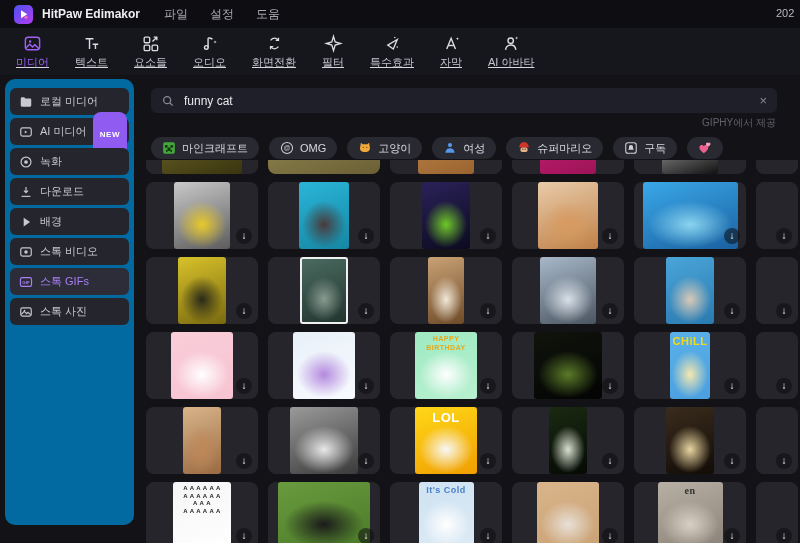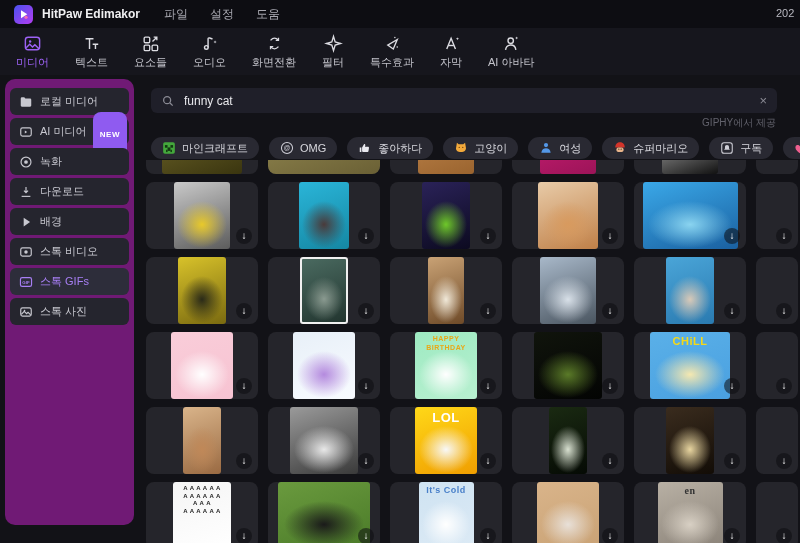--- a/index.html
+++ b/index.html
@@ -8,31 +8,31 @@
 
   
   .titlebar { position:absolute; top:0; left:0; right:0; height:28px; background:#0d0d12; display:flex; align-items:center; }
   .logo { width:19px; height:19px; border-radius:5px; margin-left:14px; background:linear-gradient(135deg,#4a52f0,#b43df0); flex:0 0 auto; display:flex; align-items:center; justify-content:center; }
   .app-title { margin-left:9px; font-size:12px; font-weight:bold; color:#f0f0f2; }
   .menu { display:flex; gap:22px; margin-left:24px; font-size:12px; color:#a8a8b0; }
   .menu span { cursor:default; }
   .titlebar-right { position:absolute; left:776px; top:7px; font-size:11px; color:#b8b8c0; white-space:nowrap; }
 
   
-  .toolbar { position:absolute; top:28px; left:0; right:0; height:47px; background:#16161d; display:flex; align-items:center; padding-left:16px; }
+  .toolbar { position:absolute; top:28px; left:0; right:0; height:47px; background:#16161d; display:flex; align-items:center; padding-left:16px;text-decoration:underline; }
   .tab { display:flex; flex-direction:column; align-items:center; gap:2px; margin-right:26px; }
   .tab .ticon { height:20px; display:flex; align-items:center; }
   .tab .tab-label { font-size:11px; color:#c4c4cc; white-space:nowrap; }
   .tab.active .tab-label { color:#9d62f5; }
 
   
   .workspace { position:absolute; top:75px; left:0; right:0; bottom:0; background:#121217; }
 
   
-  .sidebar { position:absolute; top:4px; left:5px; width:129px; bottom:18px; background:#701a75; border-radius:10px; padding-top:9px; }
+  .sidebar { position:absolute; top:4px; left:5px; width:129px; bottom:18px; background:#0369a1; border-radius:10px; padding-top:9px; }
   .side-item { height:27px; margin:0 5px 3px 5px; background:#25252e; border-radius:6px; display:flex; align-items:center; padding-left:9px; gap:7px; font-size:11px; color:#c8c8d0; position:relative; cursor:default; }
   .side-item.active { background:#2d2d3a; color:#a87ff5; }
   .side-item .sicon { display:flex; align-items:center; flex:0 0 auto; }
   .badge { position:absolute; top:-6px; right:2px; background:#8f5bf0; color:#fff; font-size:8px; font-weight:bold; padding:18px 7px; border-radius:8px 8px 8px 2px; letter-spacing:.5px; }
 
   
   .main { position:absolute; left:140px; top:0; right:0; bottom:0; }
   .searchbar { position:absolute; left:11px; right:23px; top:13px; height:25px; background:#1f1f29; border-radius:6px; display:flex; align-items:center; padding:0 10px; gap:9px; }
   .searchbar input { flex:1; background:transparent; border:none; outline:none; color:#e8e8ec; font-size:12px; font-family:"Liberation Sans", sans-serif; }
   .clear { color:#8a8a94; font-size:13px; line-height:1; cursor:default; }
@@ -275,28 +275,20 @@
           <svg width="14" height="14" viewBox="0 0 24 24" fill="none" stroke="#d0d0d8" stroke-width="1.8">
               <circle cx="12" cy="12" r="9.5"></circle>
               <text x="12" y="16" text-anchor="middle" font-size="11" fill="#d0d0d8" stroke="none" font-family="Liberation Sans, sans-serif">@</text>
             </svg>
         </span>
         <span>OMG</span>
       </div>
       <div class="chip">
         <span class="cicon">
           <svg width="14" height="14" viewBox="0 0 24 24">
-              <path fill="#e8e8ee" d="M7 11l3.5-6c1.5 0 2.3 1 2 2.5L12 10h5c1.2 0 2 .9 1.8 2l-.8 5c-.2 1.2-1 2-2.2 2H9c-.8 0-1.6-.3-2-.8zM3 11h2.8v8H3z"></path>
-            </svg>
-        </span>
-        <span>좋아하다</span>
-      </div>
-      <div class="chip">
-        <span class="cicon">
-          <svg width="14" height="14" viewBox="0 0 24 24">
               <path fill="#f2a93b" d="M5 3l3 2.5h8L19 3l1.5 9c.3 4-3 7-8.5 7S2.7 16 3.5 12z"></path>
               <circle cx="9" cy="11" r="1.2" fill="#7a4a10"></circle>
               <circle cx="15" cy="11" r="1.2" fill="#7a4a10"></circle>
             </svg>
         </span>
         <span>고양이</span>
       </div>
       <div class="chip">
         <span class="cicon">
           <svg width="14" height="14" viewBox="0 0 24 24">
@@ -448,21 +440,21 @@
             </div>
             <div class="dl">↓</div>
           </div>
           <div class="card">
             <div class="thumb" style="width: 68px; background: linear-gradient(160deg, rgb(16, 20, 12), rgb(3, 4, 3));">
               <div class="blob" style="background: radial-gradient(closest-side, rgb(90, 122, 40), transparent);"></div>
             </div>
             <div class="dl">↓</div>
           </div>
           <div class="card">
-            <div class="thumb" style="width: 80px; background: linear-gradient(160deg, rgb(90, 176, 232), rgb(74, 160, 224));">
+            <div class="thumb" style="width: 40px; background: linear-gradient(160deg, rgb(90, 176, 232), rgb(74, 160, 224));">
               <div class="blob" style="background: radial-gradient(closest-side, rgb(245, 232, 176), transparent);"></div>
               <div class="tlabel" style="color: rgb(245, 216, 24); font-size: 11px;">CHiLL</div>
             </div>
             <div class="dl">↓</div>
           </div>
           <div class="card stub">
             <div class="dl">↓</div>
           </div>
         </div>
         <div class="grow">

